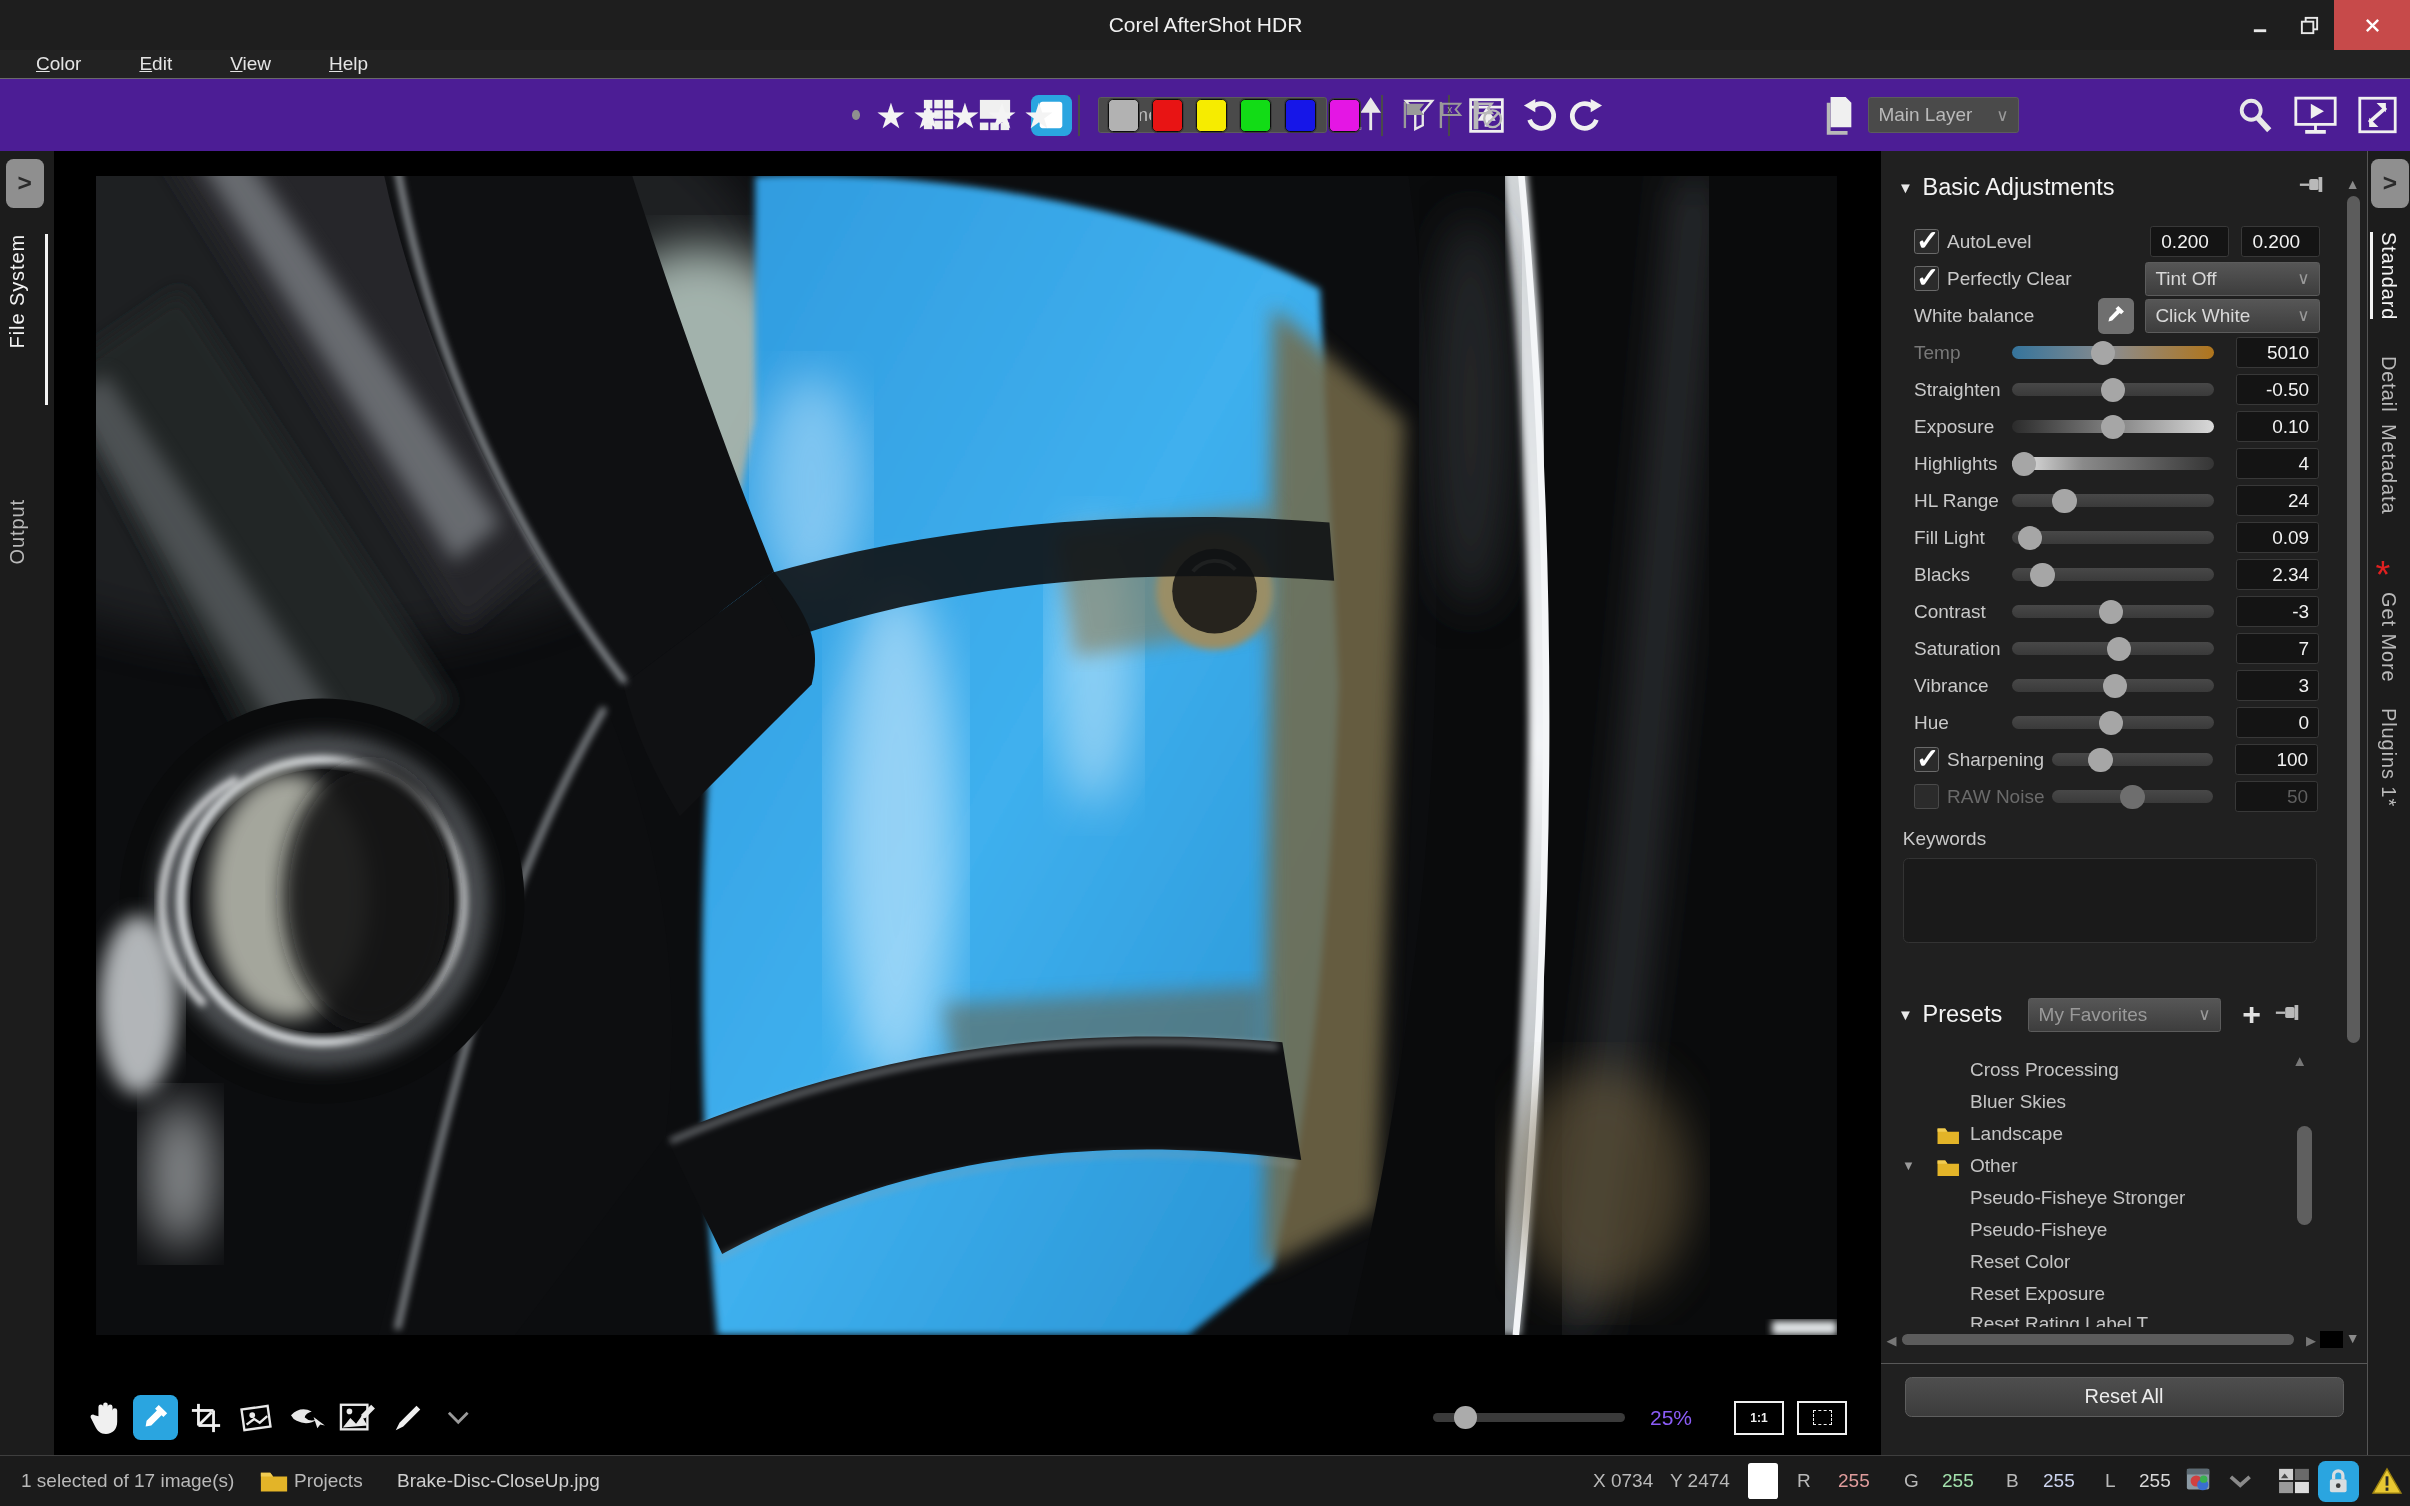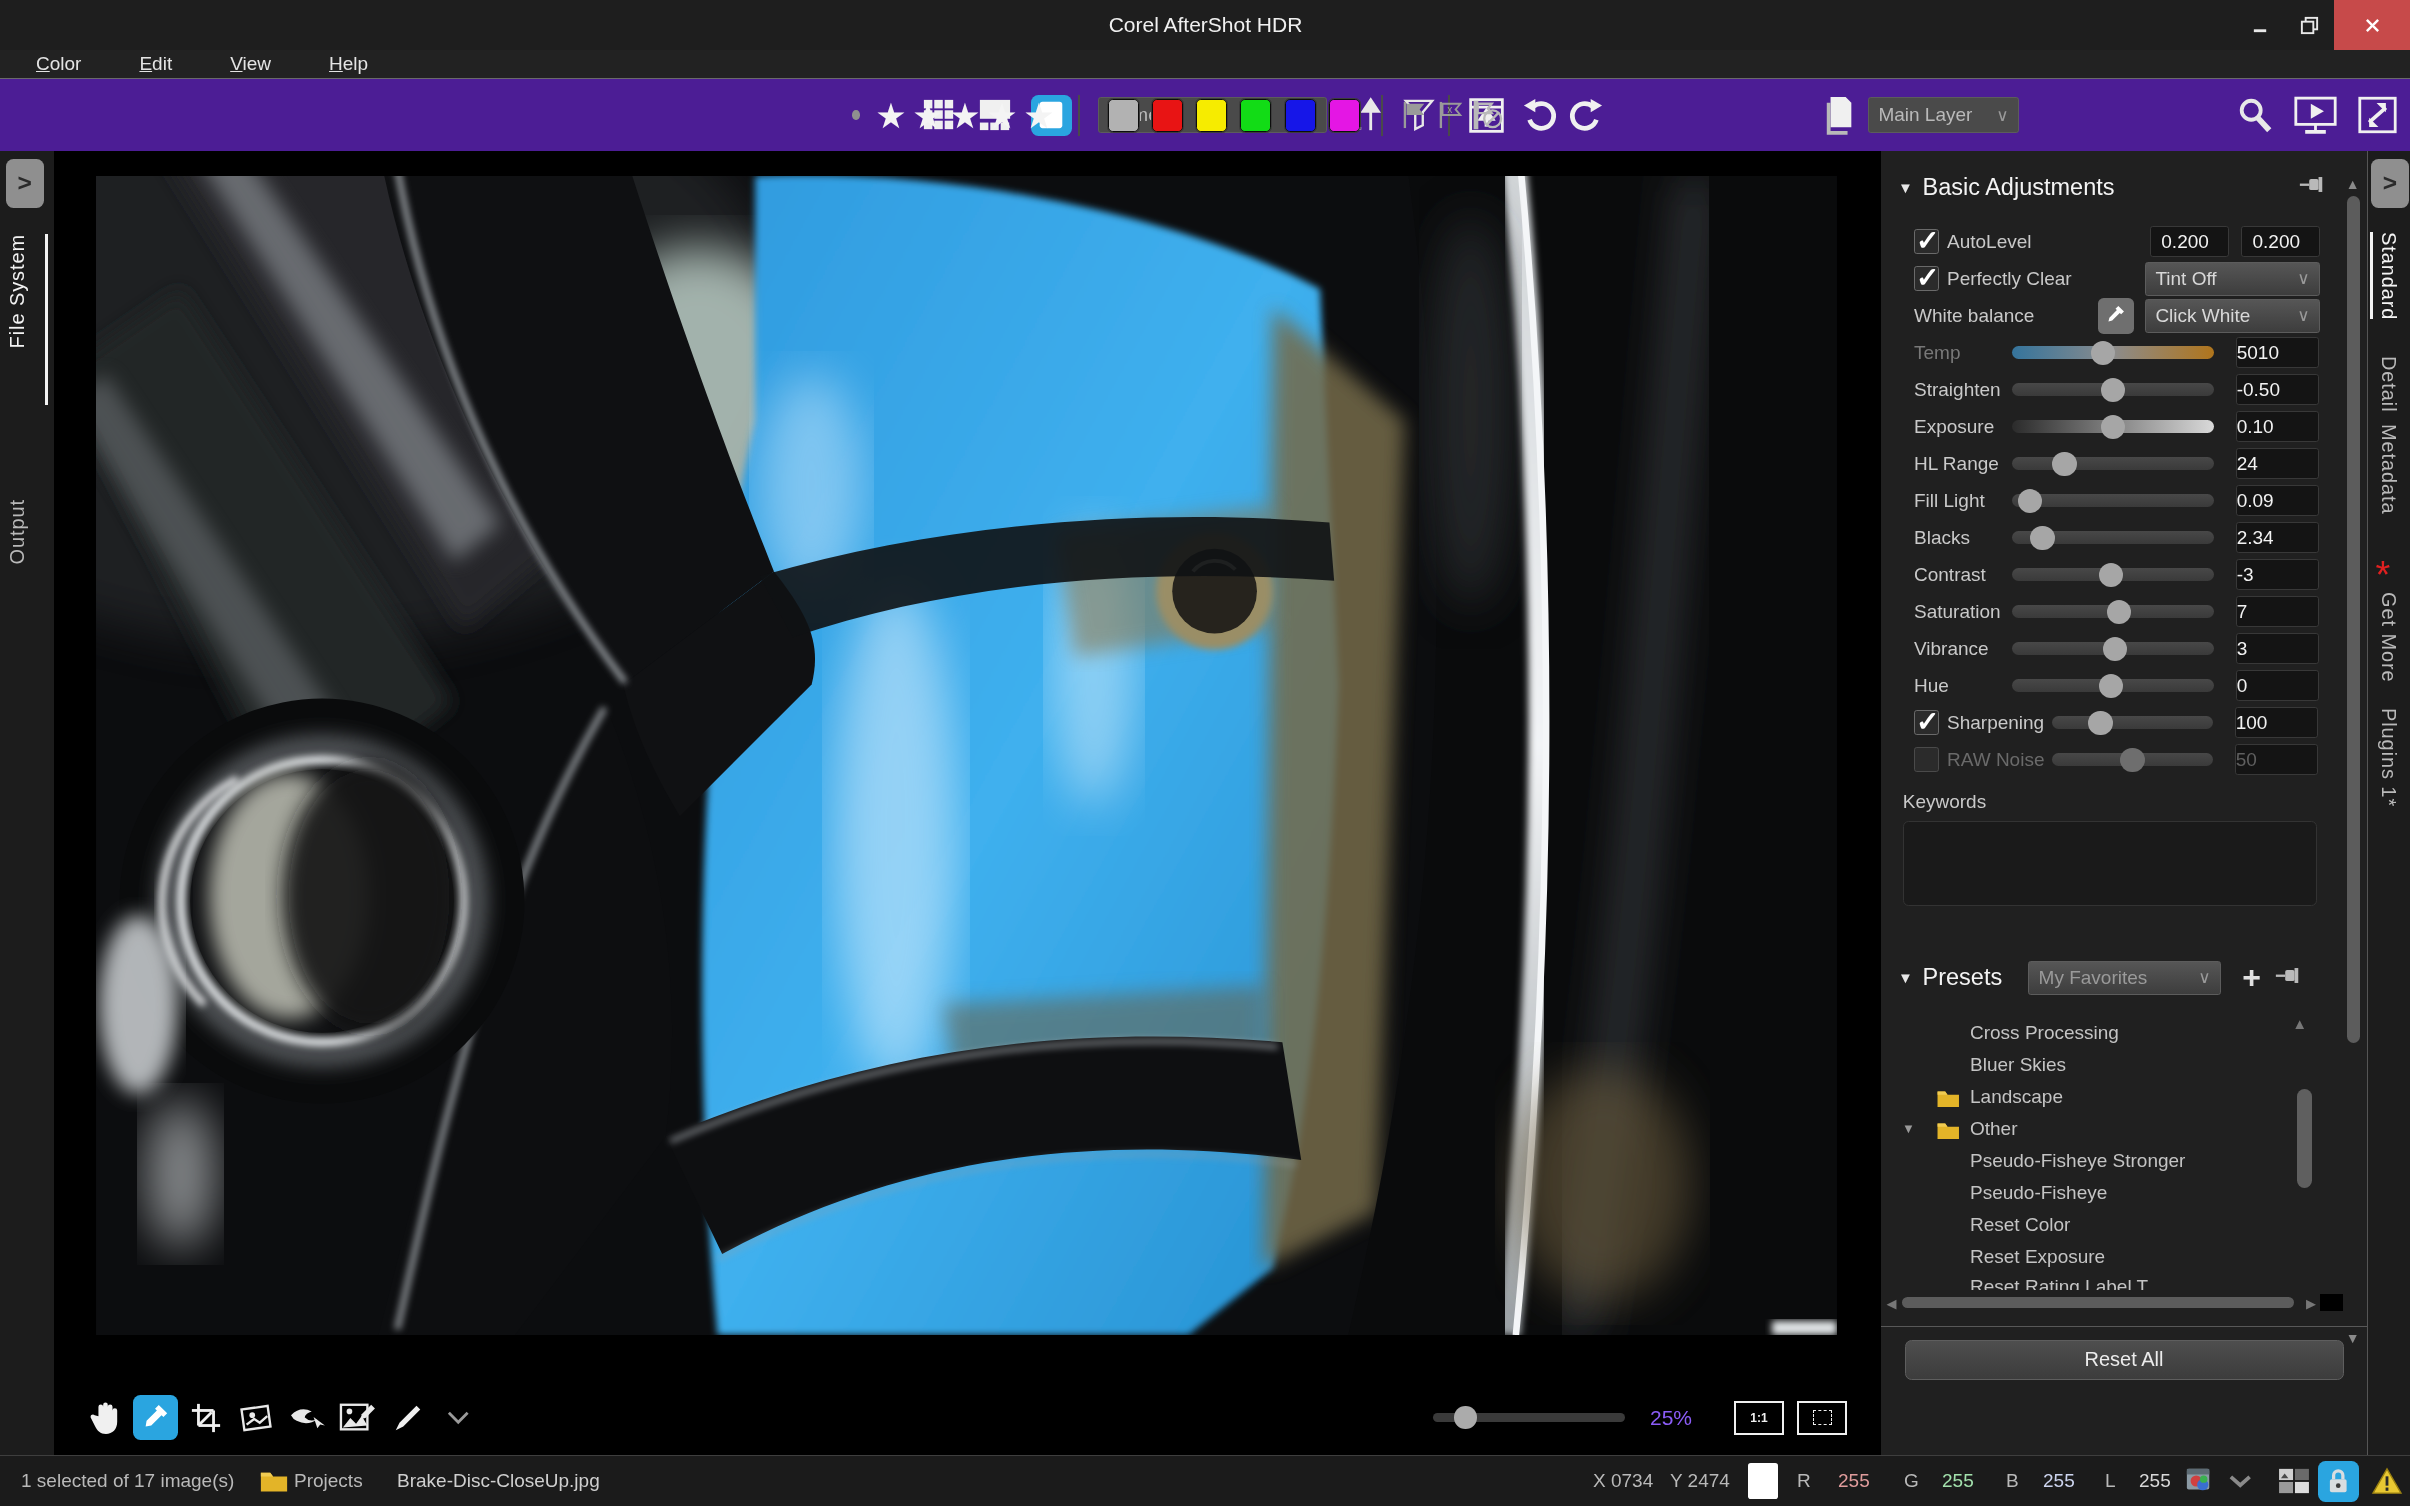--- a/index.html
+++ b/index.html
@@ -99,21 +99,21 @@
   .strack { position:absolute; left:0; right:0; top:6.6px; height:13px; border-radius:6.6px;
             background:linear-gradient(#484848,#3a3a3a); }
   .strack.temp { background:linear-gradient(90deg,#35749c 0%,#8c8c8c 50%,#b0751c 100%); }
   .strack.exposure { background:linear-gradient(90deg,#2b2b2b,#d9d9d9); }
   .strack.highlights { background:linear-gradient(90deg,#efefef,#8a8a8a 35%,#353535); }
   .knob { position:absolute; top:0.9px; width:24.5px; height:24.5px; margin-left:-12.2px; border-radius:50%;
           background:#a6a6a6; }
   .disabledrow .knob { background:#6e6e6e; }
   .disabledrow .adj-label { color:#6a6a6a; }
   .valbox { width:83px; height:31px; line-height:29px; background:#141414; border:0.9px solid #383838;
-            border-radius:2.8px; color:#f2f2f2; text-align:left; padding-right:8.5px;
+            border-radius:2.8px; color:#f2f2f2; text-align:right; padding-right:8.5px;
             margin-left:21.7px; flex:0 0 83px; }
   .valbox.dim { color:#5f5f5f; }
   .valbox.sm { width:79px; flex:0 0 79px; margin-left:12.2px; }
   .dd-in-row { width:175px; height:34px; margin-left:auto; }
   .dropperbtn { width:36px; height:36px; background:#6f6f6f; border-radius:5.6px; margin-left:auto;
                 margin-right:11.3px; display:flex; align-items:center; justify-content:center; }
   .kw-label { color:#c9c9c9; margin:13px 0 7.5px -11.3px; }
   .kw-box { width:414px; height:85px; background:#1a1a1a; border:0.9px solid #333;
             border-radius:5.6px; margin-left:-11.3px; }
 
@@ -550,20 +550,28 @@
           </div>
           <div class="adj-row">
             <span class="adj-label">Exposure</span>
             <div class="slider">
               <div class="strack exposure"></div>
               <div class="knob" style="left: 50%;"></div>
             </div>
             <span class="valbox">0.10</span>
           </div>
           <div class="adj-row">
+            <span class="adj-label">Highlights</span>
+            <div class="slider">
+              <div class="strack highlights"></div>
+              <div class="knob" style="left: 6%;"></div>
+            </div>
+            <span class="valbox">4</span>
+          </div>
+          <div class="adj-row">
             <span class="adj-label">HL Range</span>
             <div class="slider">
               <div class="strack"></div>
               <div class="knob" style="left: 26%;"></div>
             </div>
             <span class="valbox">24</span>
           </div>
           <div class="adj-row">
             <span class="adj-label">Fill Light</span>
             <div class="slider">

